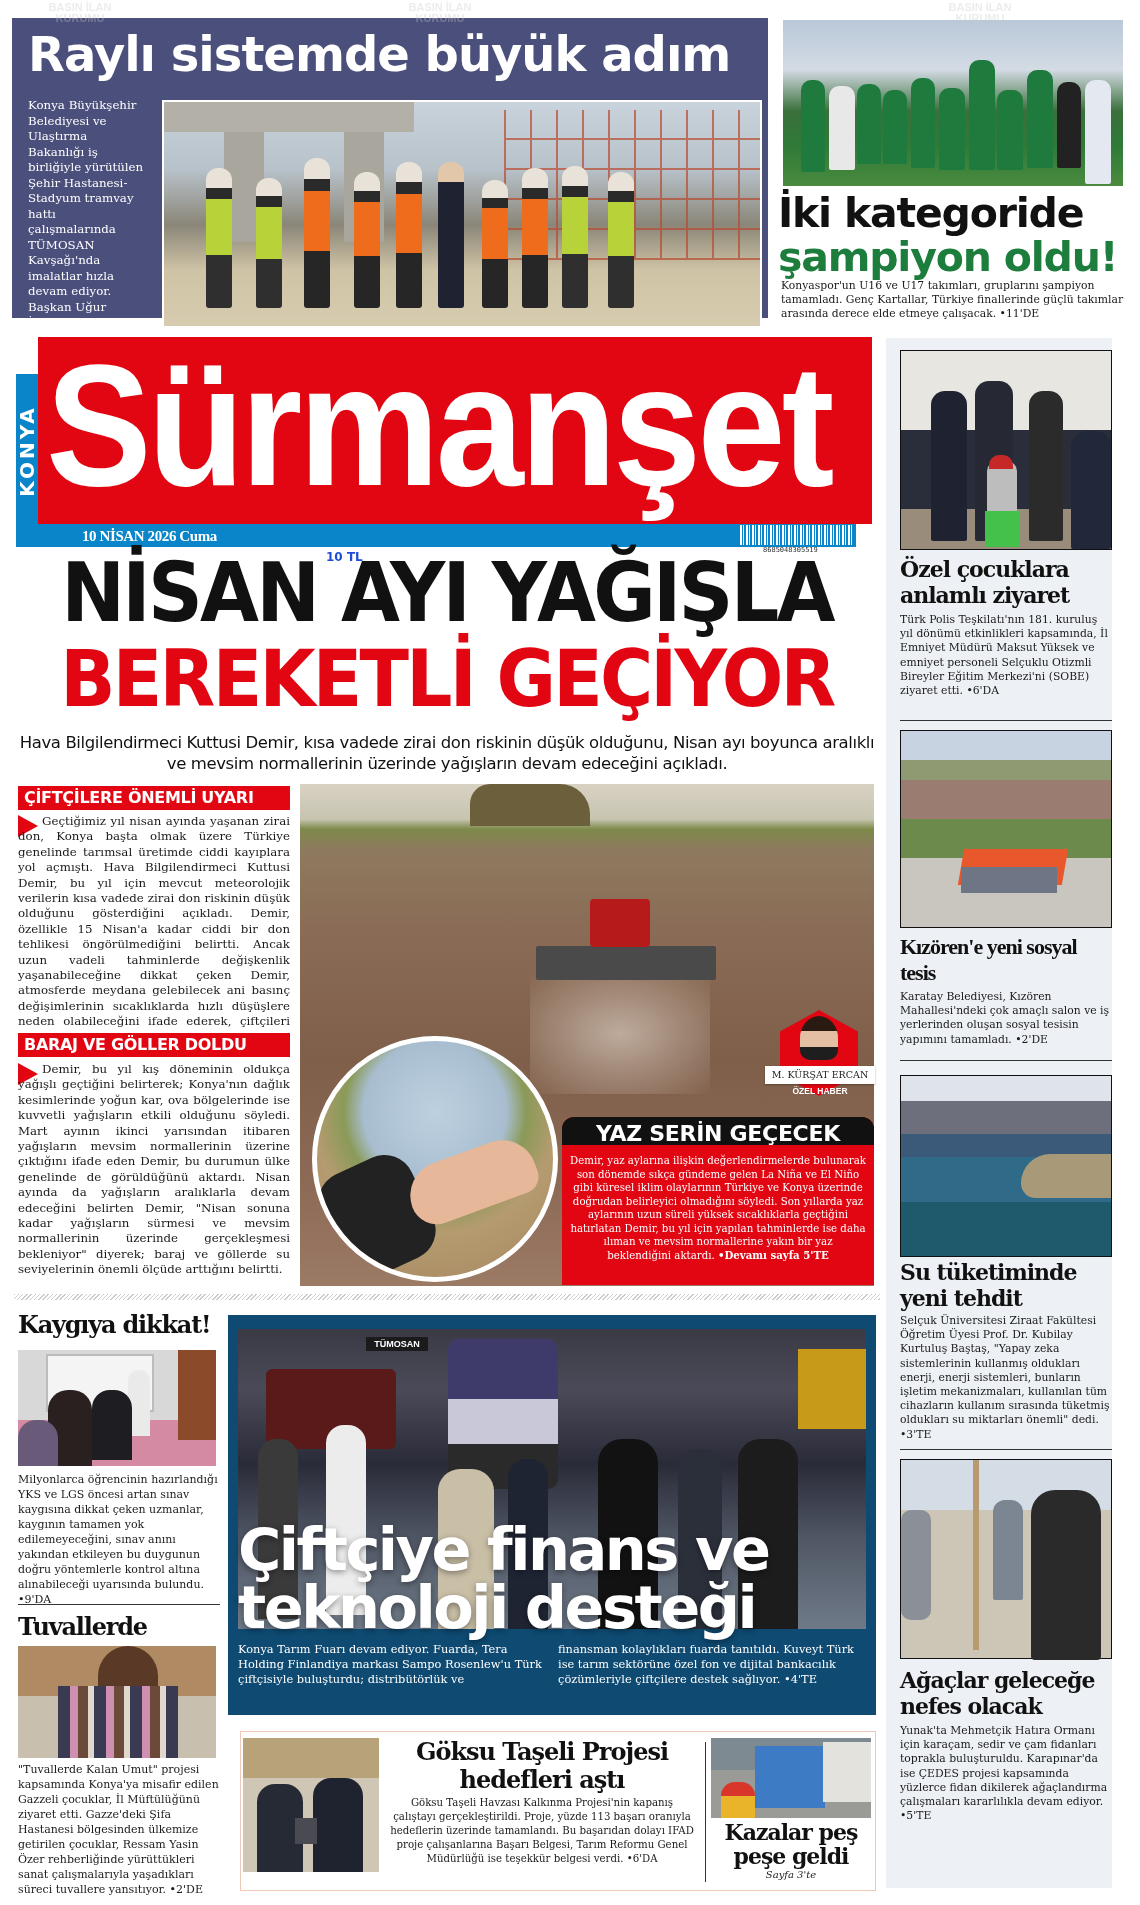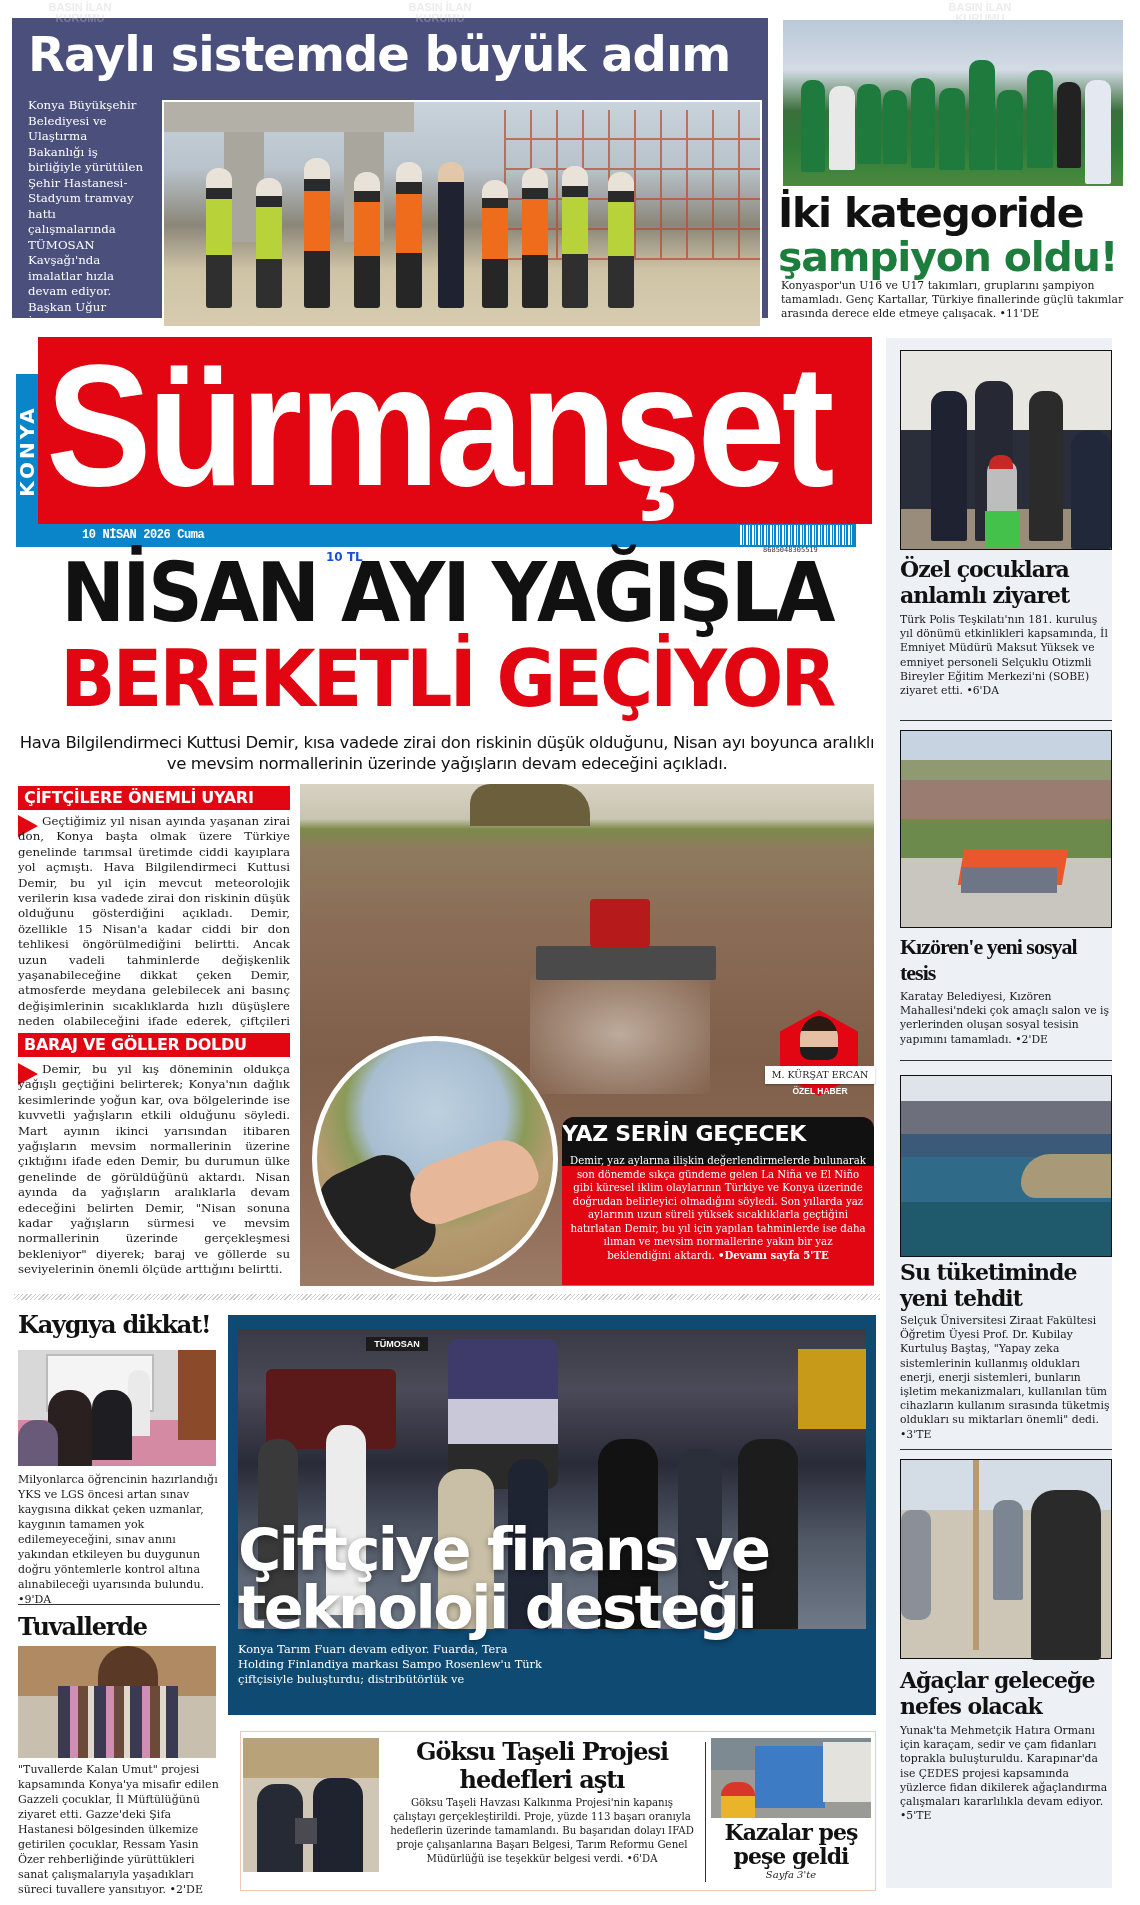--- a/index.html
+++ b/index.html
@@ -27,21 +27,21 @@
   #sport-title2 { left: 778px; top: 234px; width: 350px; font-family: "DejaVu Sans", sans-serif; font-weight: 900; font-size: 41px; letter-spacing: -1.2px; line-height: 46px; color: #1c7d3c; }
   #sport-text { left: 781px; top: 279px; width: 345px; font-size: 10.8px; line-height: 14px; color: #1a1a1a; }
 
   
   #masthead { left: 16px; top: 337px; width: 856px; height: 210px; }
   #mast-blue-v { left: 0; top: 37px; width: 22px; height: 173px; background: #0a85c9; }
   #mast-konya { left: -64px; top: 103px; width: 150px; height: 22px; transform: rotate(-90deg); color: #fff; font-family: "DejaVu Sans", sans-serif; font-weight: 900; font-size: 20px; letter-spacing: 3px; text-align: center; line-height: 22px; }
   #mast-red { left: 22px; top: 0; width: 834px; height: 187px; background: #e20613; overflow: hidden; }
   #mast-logo { left: 8px; top: -12px; width: 820px; color: #fff; font-family: "Liberation Sans", sans-serif; font-weight: 900; font-size: 172px; line-height: 200px; letter-spacing: -4px; transform: scaleX(0.92); transform-origin: left; white-space: nowrap; }
   #mast-blue-h { left: 0; top: 187px; width: 840px; height: 23px; background: #0a85c9; }
-  #mast-date { left: 66px; top: 191px; color: #fff; font-family: Liberation Mono, monospace; font-weight: bold; font-size: 12px; letter-spacing: -0.4px; }
+  #mast-date { left: 66px; top: 191px; color: #fff; font-family: Liberation Serif, serif; font-weight: bold; font-size: 15px; letter-spacing: -0.4px; }
   #mast-price { left: 310px; top: 191px; color: #1d4ed8; font-family: "DejaVu Sans", sans-serif; font-weight: bold; font-size: 12px; margin-top: 22px; }
   #barcode { left: 724px; top: 188px; width: 112px; height: 20px;
      background: repeating-linear-gradient(90deg,#fff 0 2px,#0a85c9 2px 3px,#fff 3px 4px,#0a85c9 4px 6px); }
   #barcode-num { left: 728px; top: 209px; font-size: 7px; color: #333; font-family: "DejaVu Sans Mono", monospace; padding-left: 19px; }
 
   
   #head1 { left: 14px; top: 548px; width: 866px; text-align: center; font-family: "DejaVu Sans", sans-serif; font-weight: 900; font-size: 82px; letter-spacing: -3px; line-height: 90px; color: #111; white-space: nowrap; transform: scaleX(0.93); transform-origin: center; }
   #head2 { left: 14px; top: 636px; width: 866px; text-align: center; font-family: "DejaVu Sans", sans-serif; font-weight: 900; font-size: 78px; letter-spacing: -3px; line-height: 86px; color: #e20613; white-space: nowrap; transform: scaleX(0.93); transform-origin: center; }
   #spot { left: 14px; top: 732px; width: 866px; text-align: center; font-family: "DejaVu Sans", sans-serif; font-size: 16.5px; line-height: 21px; color: #111; letter-spacing: -0.4px; }
 
@@ -62,21 +62,21 @@
   #sleeve { left: 10px; top: 120px; width: 100px; height: 110px; background: #222; border-radius: 30px; transform: rotate(-25deg); }
 
   
   #author-hex { left: 780px; top: 1010px; width: 78px; height: 86px; background: #e20613; clip-path: polygon(50% 0,100% 25%,100% 75%,50% 100%,0 75%,0 25%); }
   #author-face { left: 800px; top: 1016px; width: 38px; height: 44px; border-radius: 50% 50% 10px 10px; background: linear-gradient(180deg,#2b1a12 0 35%,#e4bfa3 35% 70%,#1e1e1e 70%); }
   #author-ribbon { left: 765px; top: 1066px; width: 110px; height: 18px; background: #fff; color: #1a1a1a; font-family: "DejaVu Serif", serif; font-size: 9.5px; line-height: 18px; text-align: center; box-shadow: 0 1px 2px rgba(0,0,0,0.3); }
   #author-tag { left: 788px; top: 1086px; width: 64px; color: #fff; font-family: "Liberation Sans", sans-serif; font-weight: bold; font-size: 8.5px; text-align: center; }
 
   
   #yaz-box { left: 562px; top: 1117px; width: 312px; height: 168px; background: #e20613; border-radius: 12px 12px 0 0; overflow: hidden; }
-  #yaz-head { left: 0; top: 0; width: 312px; height: 49px; background: #111; color: #fff; font-family: "DejaVu Sans", sans-serif; font-weight: bold; font-size: 22px; line-height: 34px; text-align: left; letter-spacing: -0.3px; }
+  #yaz-head { left: 0; top: 0; width: 312px; height: 28px; background: #111; color: #fff; font-family: "DejaVu Sans", sans-serif; font-weight: bold; font-size: 22px; line-height: 34px; text-align: center; letter-spacing: -0.3px; }
   #yaz-text { left: 8px; top: 37px; width: 296px; color: #fff; font-size: 10.2px; line-height: 13.5px; text-align: center; }
 
   
   #hatch { left: 14px; top: 1294px; width: 866px; height: 6px; background: repeating-linear-gradient(135deg,#ccc 0 1px,transparent 1px 3px); }
 
   
   #sidebar { left: 886px; top: 338px; width: 226px; height: 1550px; background: #edf0f5; }
   .side-photo { position: absolute; left: 14px; width: 212px; border: 1px solid #111; }
   .side-title { position: absolute; left: 14px; width: 215px; font-family: "DejaVu Serif", serif; font-weight: bold; font-size: 22px; line-height: 26px; letter-spacing: -1px; color: #111; }
   .side-text { position: absolute; left: 14px; width: 212px; font-size: 10.8px; line-height: 14.2px; color: #1a1a1a; }
@@ -269,20 +269,21 @@
     <div class="abs" style="left:200px;top:140px;width:56px;height:160px;background:#c9bfa6;border-radius:22px 22px 0 0;"></div>
     <div class="abs" style="left:270px;top:130px;width:40px;height:170px;background:#1f2433;border-radius:18px 18px 0 0;"></div>
     <div class="abs" style="left:360px;top:110px;width:60px;height:190px;background:#121212;border-radius:24px 24px 0 0;"></div>
     <div class="abs" style="left:440px;top:120px;width:44px;height:180px;background:#2a2f3a;border-radius:18px 18px 0 0;"></div>
     <div class="abs" style="left:500px;top:110px;width:60px;height:190px;background:#1c1c1c;border-radius:22px 22px 0 0;"></div>
   </div>
   <div class="abs" id="fuar-title">
     <span style="display:block;white-space:normal;width:620px;">Çiftçiye finans ve teknoloji desteği</span>
   </div>
   <div class="abs" id="fuar-text-l">Konya Tarım Fuarı devam ediyor. Fuarda, Tera Holding Finlandiya markası Sampo Rosenlew'u Türk çiftçisiyle buluşturdu; distribütörlük ve</div>
+  <div class="abs" id="fuar-text-r">finansman kolaylıkları fuarda tanıtıldı. Kuveyt Türk ise tarım sektörüne özel fon ve dijital bankacılık çözümleriyle çiftçilere destek sağlıyor. •4'TE</div>
 </div>
 
 <div class="abs" id="bottom-box">
   <div class="abs" id="goksu-photo">
     <div style="position:absolute;left:14px;top:46px;width:46px;height:88px;background:#262a34;border-radius:18px 18px 0 0;"></div>
     <div style="position:absolute;left:70px;top:40px;width:50px;height:94px;background:#1f2330;border-radius:18px 18px 0 0;"></div>
     <div style="position:absolute;left:52px;top:80px;width:22px;height:26px;background:#4a4a52;"></div>
   </div>
   <div class="abs" id="goksu-title">Göksu Taşeli Projesi hedefleri aştı</div>
   <div class="abs" id="goksu-text">Göksu Taşeli Havzası Kalkınma Projesi'nin kapanış çalıştayı gerçekleştirildi. Proje, yüzde 113 başarı oranıyla hedeflerin üzerinde tamamlandı. Bu başarıdan dolayı IFAD proje çalışanlarına Başarı Belgesi, Tarım Reformu Genel Müdürlüğü ise teşekkür belgesi verdi. •6'DA</div>

